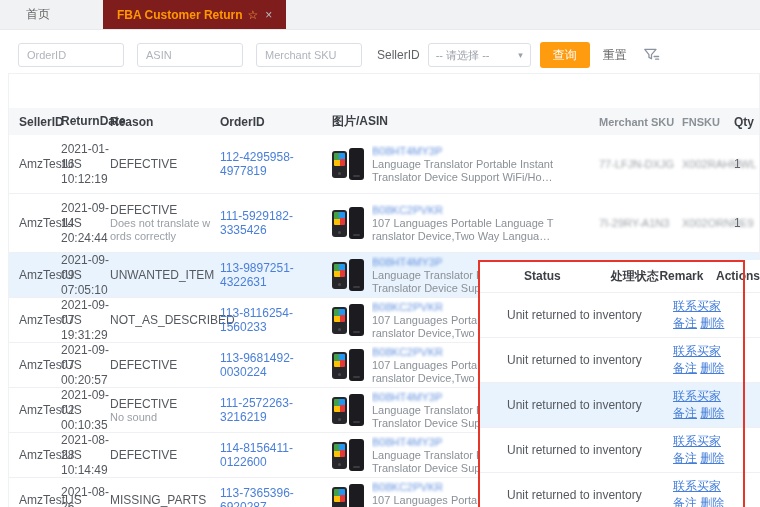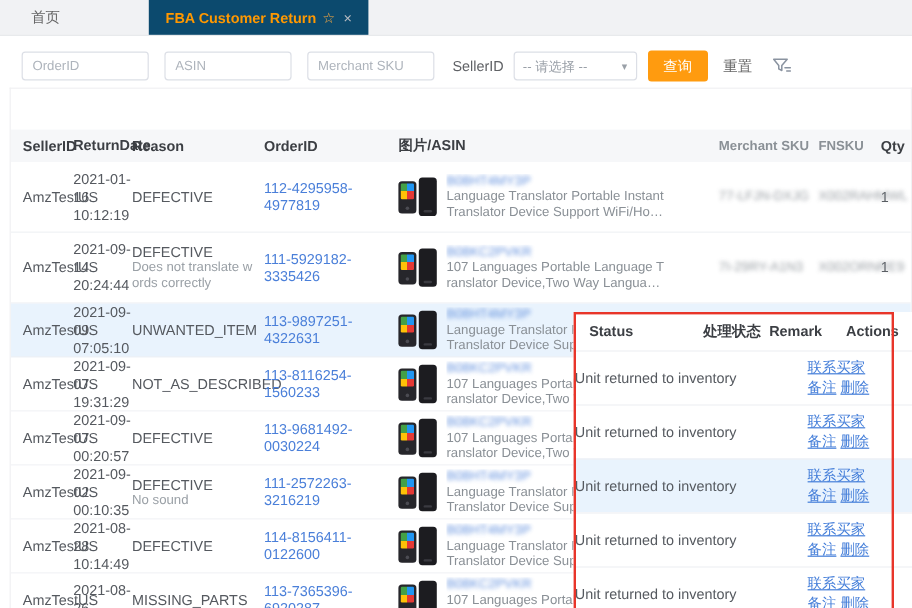--- a/index.html
+++ b/index.html
@@ -3,21 +3,21 @@
 <meta charset="utf-8">
 <style>
   * { margin:0; padding:0; box-sizing:border-box; }
   html,body { width:760px; height:507px; overflow:hidden; background:#fff;
     font-family:"Liberation Sans","DejaVu Sans",sans-serif; position:relative; }
 
   
   .tabbar { height:30px; background:#f1f2f4; display:flex; align-items:stretch; border-bottom:1px solid #e8eaec; }
   .tab { display:flex; align-items:center; gap:5px; padding:0 16px; font-size:12px; color:#666; cursor:pointer; }
   .tab.home { margin-left:10px; }
-  .tab.active { background:#0c4a6e; color:#ff9800; font-weight:bold; margin-left:58px; padding:0 14px; }
+  .tab.active { background:#7f1d1d; color:#ff9800; font-weight:bold; margin-left:37px; padding:0 14px; }
   .tab .star { color:#ffab40; font-size:12px; font-weight:normal; }
   .tab .close { color:#b8bcc2; font-size:12px; font-weight:normal; margin-left:2px; }
 
   
   .filterbar { display:flex; align-items:center; padding:10px 0 0 18px; height:40px; }
   .f-input { width:106px; height:24px; border:1px solid #dcdfe6; border-radius:3px; padding:0 8px;
     font-size:11px; color:#333; outline:none; background:#fff; }
   .f-input::placeholder { color:#aeb4bc; }
   .f-input + .f-input { margin-left:13px; }
   .f-label { margin-left:15px; font-size:12px; color:#606266; }
@@ -62,27 +62,27 @@
   .dev1 { position:absolute; left:0; top:3px; width:15px; height:27px; background:#26262b; border-radius:3px; }
   .dev1-screen { position:absolute; left:2px; top:2px; width:11px; height:13px; border-radius:1px;
     background:conic-gradient(#2196f3 0 25%, #e53935 0 50%, #ffc107 0 75%, #43a047 0); }
   .dev1-dot { position:absolute; left:6px; bottom:3px; width:3px; height:3px; border-radius:50%; background:#4b4b52; }
   .dev2 { position:absolute; left:17px; top:0; width:15px; height:32px; background:#1c1c20; border-radius:3px; }
   .dev2-chin { position:absolute; left:4px; bottom:3px; width:7px; height:2px; border-radius:1px; background:#3a3a40; }
 
   
   .panel { position:absolute; left:478px; top:260px; width:282px; height:260px; background:#fff; z-index:5; }
   .p-head { display:flex; align-items:center; height:32px; font-size:12px; font-weight:bold; color:#3c3f44; background:#fff; }
-  .ph-status  { width:83px; padding-left:13px; }
+  .ph-status  { width:83px; padding-left:13px;margin-left:33px; }
   .ph-cls     { width:55px;margin-left:25px; }
   .ph-remark  { width:64px; }
   .ph-actions { flex:1; }
   .prow { display:flex; align-items:center; height:45px; border-top:1px solid #eef0f3; background:#fff; }
   .prow.hl { background:#e9f3fd; }
-  .p-status { width:195px; padding-left:1px; font-size:12px; color:#55595f; line-height:16px; }
+  .p-status { width:195px; padding-left:29px; font-size:12px; color:#55595f; line-height:16px; }
   .p-actions { flex:1; font-size:12px; line-height:17px; text-align:left; }
   .alink { color:#447ed9; text-decoration:underline; cursor:pointer; }
   .p-actions .row2 { display:block; }
 
   
   .red-rect { position:absolute; left:478px; top:260px; width:267px; height:300px;
     border:2px solid #e8352a; z-index:10; pointer-events:none; }
 </style>
 </head>
 <body>

